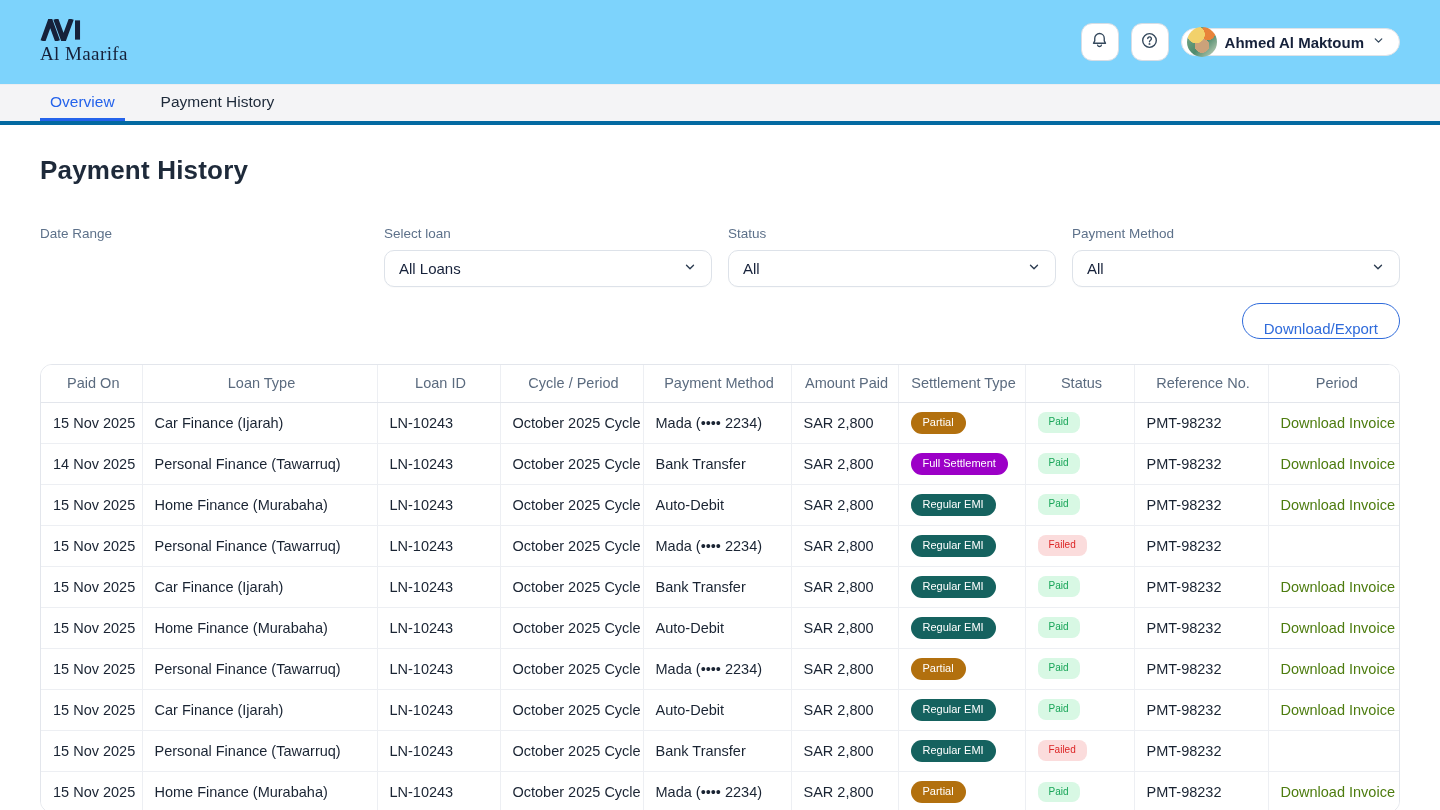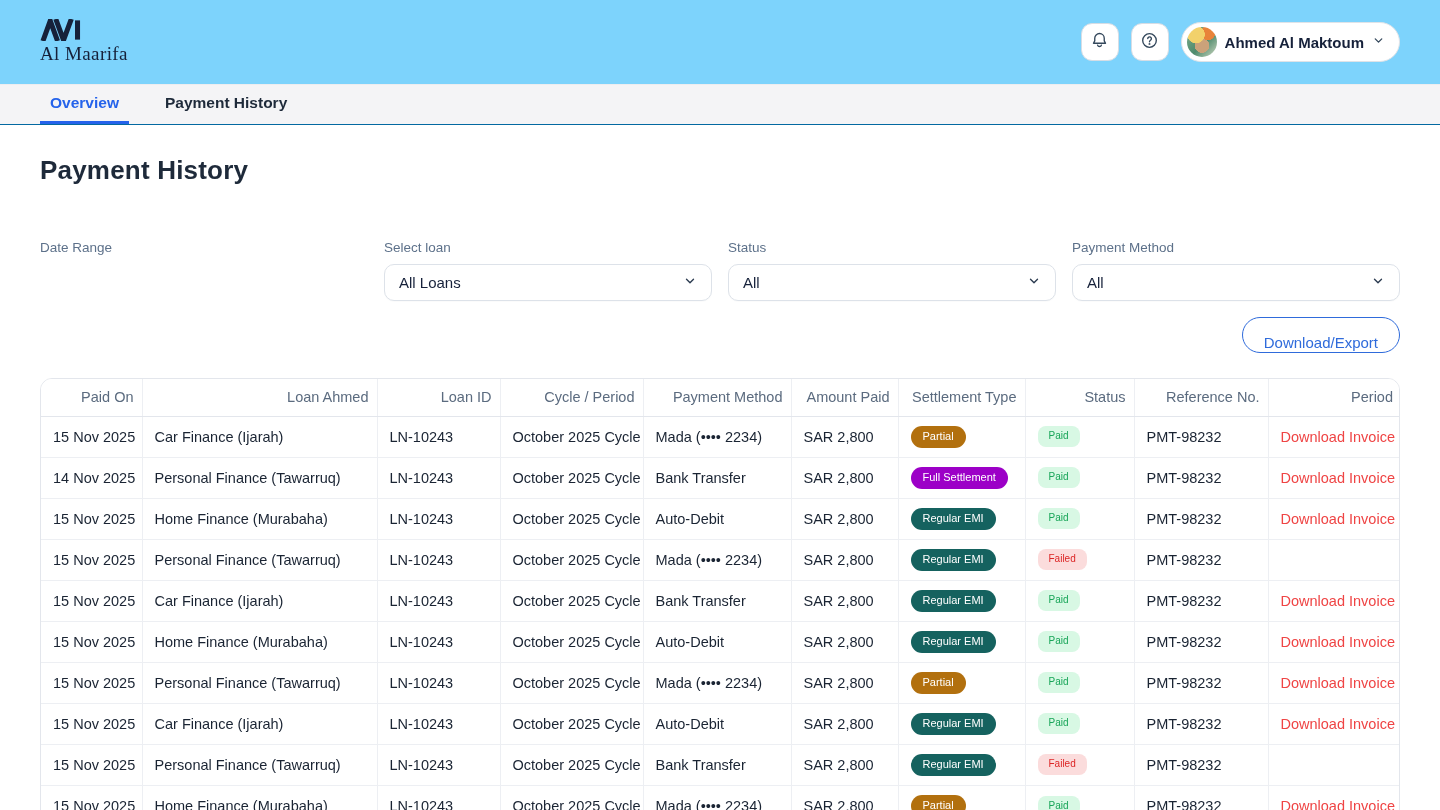--- a/index.html
+++ b/index.html
@@ -7,69 +7,69 @@
               font-family:"Liberation Sans", sans-serif; color:#16213a; }
 
   
   .app-header { height:84px; padding:0 40px; display:flex; align-items:center; justify-content:space-between; background:#7dd3fc; }
   .brand { display:flex; flex-direction:column; gap:2px; }
   .brand-mark svg { display:block; }
   .brand-name { font-family:"Liberation Serif", serif; font-size:19px; color:#16213a; letter-spacing:.4px; }
   .header-right { display:flex; align-items:center; gap:12px; }
   .icon-btn { width:38px; height:38px; border:1px solid #d6dde5; border-radius:11px; background:#fff;
               display:flex; align-items:center; justify-content:center; color:#33475b; cursor:pointer; }
-  .user-pill { height:40px; border:1px solid #dfe3e8; border-radius:999px; background:#fff;
+  .user-pill { height:28px; border:1px solid #dfe3e8; border-radius:999px; background:#fff;
                display:flex; align-items:center; gap:8px; padding:4px 14px 4px 5px; cursor:pointer; }
   .avatar { width:30px; height:30px; border-radius:50%;
             background:
               radial-gradient(circle at 30% 25%, #f2d16b 0 28%, transparent 29%),
               radial-gradient(circle at 70% 20%, #e8833a 0 22%, transparent 23%),
               radial-gradient(circle at 50% 62%, #caa27a 0 30%, transparent 31%),
               linear-gradient(135deg,#7fae8d,#4e8a6c 55%,#cfd8c2);
             }
   .user-name { font-size:15px; font-weight:700; color:#16213a; }
   .chev { color:#33475b; }
 
   
-  .tabbar { height:41px; background:#f4f4f6; border-top:1px solid #ededf0; border-bottom:1px solid #0369a1;
-            padding:0 40px; display:flex; gap:26px; align-items:stretch;font-weight:bold; }
+  .tabbar { height:41px; background:#f4f4f6; border-top:1px solid #ededf0; border-bottom:4px solid #0369a1;
+            padding:0 40px; display:flex; gap:26px; align-items:stretch; }
   .tab { display:flex; align-items:center; padding:0 10px; font-size:15.5px; color:#1e2a3a;
          border-bottom:3px solid transparent; cursor:pointer; }
   .tab.active { color:#2563eb; border-bottom-color:#2563eb; }
 
   
   main { padding:0 40px; }
   .page-title { margin-top:30px; font-size:26px; font-weight:700; color:#1e2a3a; letter-spacing:.2px; }
 
-  .filters { margin-top:54px; display:grid; grid-template-columns:repeat(4,1fr); gap:16px; }
+  .filters { margin-top:40px; display:grid; grid-template-columns:repeat(4,1fr); gap:16px; }
   .filter-label { font-size:13.5px; color:#5d718a; margin-bottom:9px; }
   .select { height:37px; border:1px solid #dde2e9; border-radius:10px; background:#fff;
             display:flex; align-items:center; justify-content:space-between; padding:0 14px;
             font-size:15px; color:#16213a; cursor:pointer; box-shadow:0 1px 1px rgba(20,30,50,.02); }
   .select .chev { color:#2b3b50; }
 
   .export-row { margin-top:16px; display:flex; justify-content:flex-end; }
   .export-btn { height:36px; padding:16px 21px; border-radius:18px; border:1.5px solid #2f6bdb; background:#fff;
                 color:#2f6bdb; font-size:15px; font-family:inherit; cursor:pointer; }
 
   
   .table-wrap { margin-top:25px; border:1px solid #e3e6ec; border-radius:12px; overflow:hidden; }
   table { width:100%; border-collapse:collapse; table-layout:fixed; }
-  th { height:37px; text-align:right; font-weight:400; font-size:14.5px; color:#5b6b7f;
+  th { height:37px; text-align:center; font-weight:400; font-size:14.5px; color:#5b6b7f;
        padding:0 8px 0 12px; border-bottom:1px solid #e3e6ec; border-right:1px solid #edeff3; background:#fff; }
   th:last-child { border-right:none; }
   td { height:41px; font-size:14.5px; color:#1a2433; padding:0 8px 0 12px;
        border-bottom:1px solid #edeff3; border-right:1px solid #edeff3; background:#fff;
        white-space:nowrap; overflow:hidden; }
   td:last-child { border-right:none; }
   tbody tr:last-child td { border-bottom:none; }
 
   .pill { display:inline-block; padding:5px 12px 6px; border-radius:999px; color:#fff; font-size:11px; line-height:1; }
   .status-badge { display:inline-block; padding:4px 11px 5px; border-radius:8px; font-size:10px; line-height:1.15; }
-  .invoice-link { color:#ef4444; text-decoration:none; font-size:14.5px; cursor:pointer; }
+  .invoice-link { color:#4d7c0f; text-decoration:none; font-size:14.5px; cursor:pointer; }
 </style>
 </head>
 <body>
 
 <header class="app-header">
   <div class="brand">
     <span class="brand-mark">
       <svg width="48" height="22" viewBox="0 0 52 24" overflow="hidden">
         <path d="M3 24 L11 2 L19 24" fill="none" stroke="#16213a" stroke-width="5.5"></path>
         <path d="M17 0 L25.5 23 L34 0" fill="none" stroke="#16213a" stroke-width="5.5"></path>
@@ -163,21 +163,21 @@
           <col style="width: 148px;">
           <col style="width: 107px;">
           <col style="width: 127px;">
           <col style="width: 109px;">
           <col style="width: 134px;">
           <col style="width: 133px;">
         </colgroup>
       <thead>
           <tr id="header-row">
             <th>Paid On</th>
-            <th>Loan Ahmed</th>
+            <th>Loan Type</th>
             <th>Loan ID</th>
             <th>Cycle / Period</th>
             <th>Payment Method</th>
             <th>Amount Paid</th>
             <th>Settlement Type</th>
             <th>Status</th>
             <th>Reference No.</th>
             <th>Period</th>
           </tr>
         </thead>

